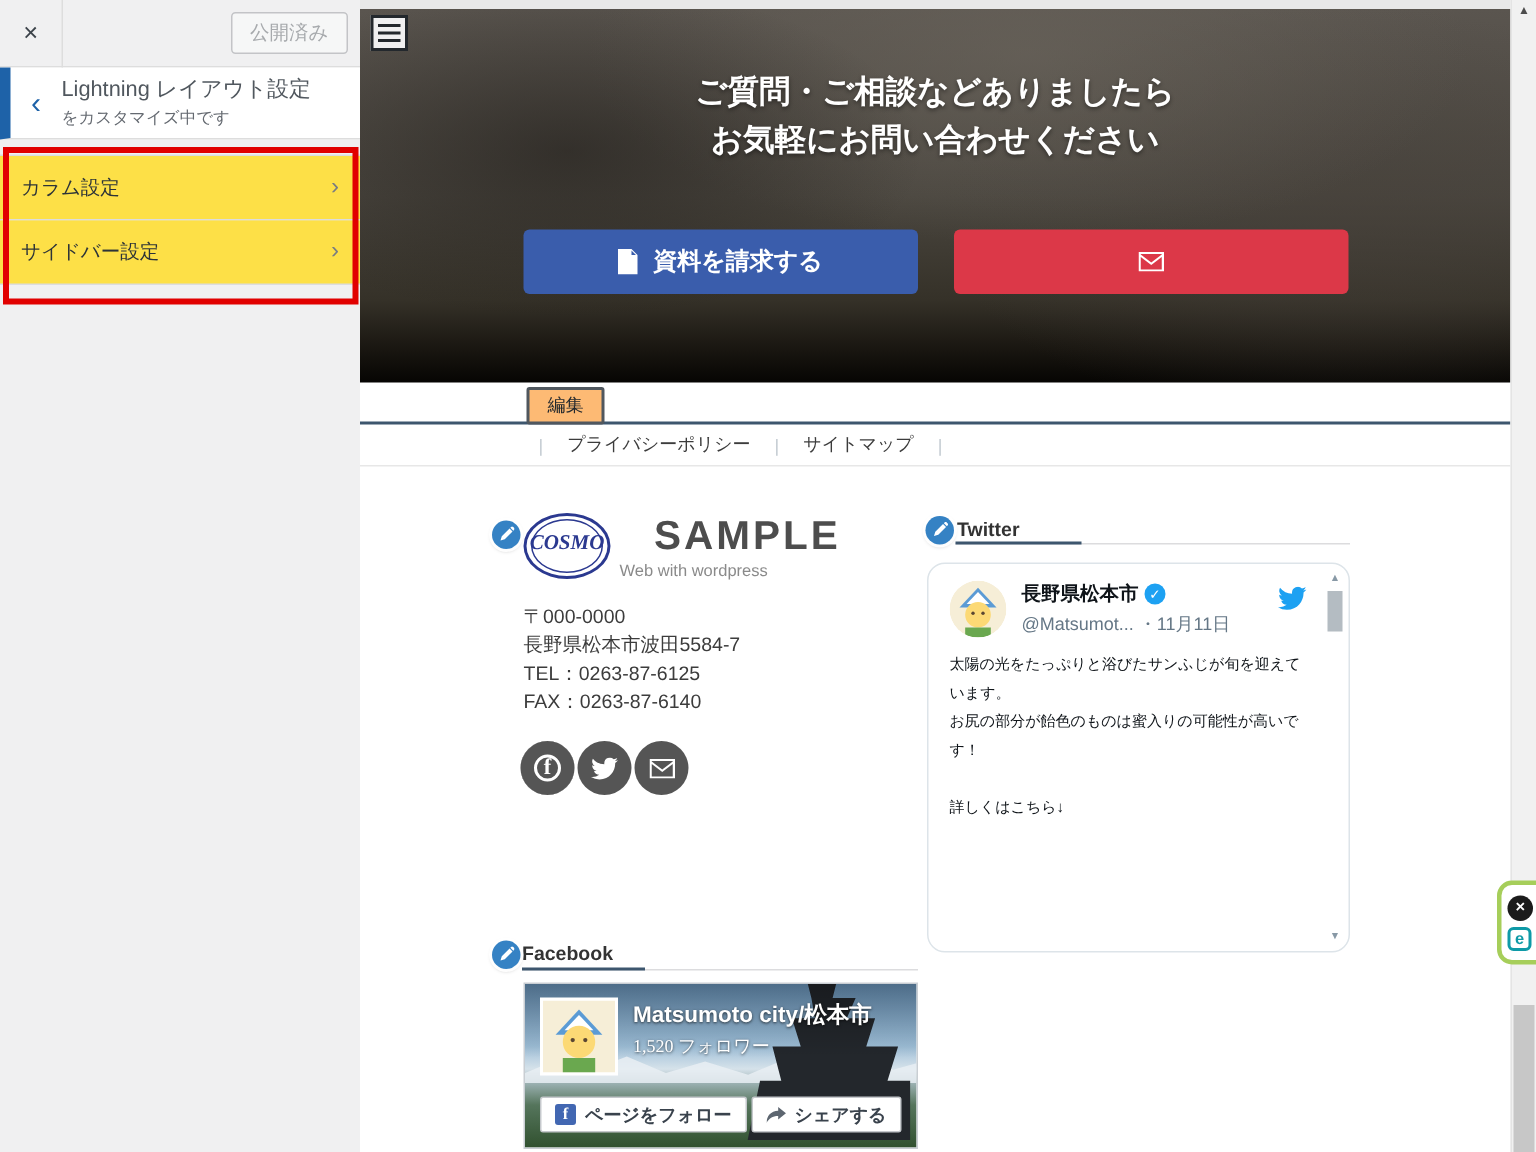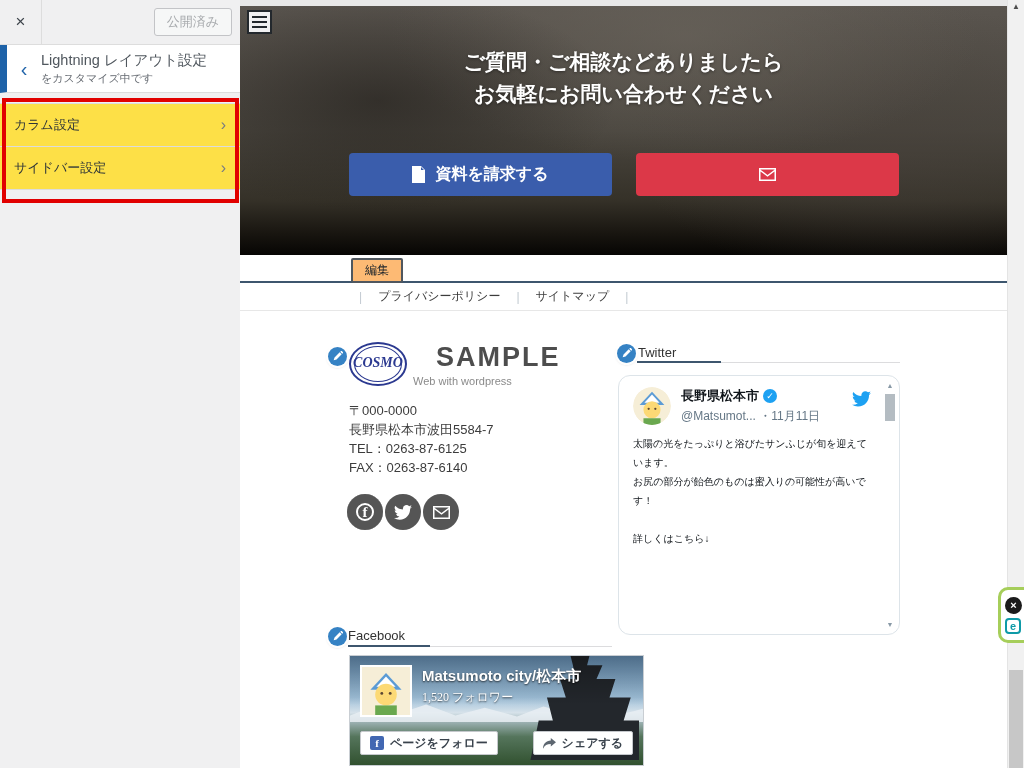--- a/index.html
+++ b/index.html
@@ -71,21 +71,21 @@
 
   .address { position:absolute; left:109px; top:401px; font-size:13px; color:#3c3c3c; line-height:19px; }
 
   .social-row { position:absolute; left:107px; top:494px; display:flex; gap:2px; }
   .social-circle { width:36px; height:36px; border-radius:50%; background:#555; display:flex; align-items:center;
                    justify-content:center; cursor:pointer; }
   .social-circle.fb { box-shadow:inset 0 0 0 9px #555, inset 0 0 0 11px #fff; }
   .social-circle .f-glyph { color:#fff; font-weight:bold; font-size:15px; font-family:"Liberation Serif","DejaVu Serif",serif; position:relative; z-index:2; }
 
   
-  .widget-title { position:absolute; font-size:13px; color:#333; }
+  .widget-title { position:absolute; font-size:13px; color:#333;font-weight:bold; }
   .u-light { position:absolute; height:1px; background:#dcdcde; }
   .u-dark { position:absolute; height:2px; background:#3d566e; }
 
   
   .tw-card { position:absolute; left:378px; top:375px; width:282px; height:260px; background:#fff;
              border:1px solid #dde4e9; border-radius:12px; overflow:hidden; }
   .tw-inner { position:absolute; inset:0; padding:11px 26px 8px 14px; }
   .tw-head { display:flex; align-items:flex-start; }
   .tw-avatar { width:38px; height:38px; border-radius:50%; overflow:hidden; flex:0 0 38px; }
   .tw-id { margin-left:10px; }
@@ -98,21 +98,21 @@
   .tw-body { margin-top:9px; font-size:10px; line-height:19px; color:#0f1419; }
   .tweet-line { min-height:19px; }
   .tw-link { color:#4aa8e8; cursor:pointer; }
   .tw-scroll { position:absolute; right:3px; top:6px; bottom:6px; width:12px; }
   .tw-scroll .arr { position:absolute; left:0; right:0; text-align:center; font-size:7px; color:#8899a6; cursor:pointer; }
   .tw-scroll .arr.up { top:0; }
   .tw-scroll .arr.down { bottom:0; }
   .tw-thumb { position:absolute; left:1px; right:1px; top:12px; height:27px; background:#b4bcc2; cursor:pointer; }
 
   
-  .fb-card { position:absolute; left:109px; top:655px; width:295px; height:111px; border:1px solid #c9ced3;
+  .fb-card { position:absolute; left:109px; top:655px; width:263px; height:111px; border:1px solid #c9ced3;
              overflow:hidden; background:linear-gradient(180deg,#6f9cc4 0%, #9ebfd8 38%, #d6e2ea 52%, #9fb4b6 60%, #55755c 74%, #31512f 100%); }
   .fb-mountains { position:absolute; left:0; top:44px; width:100%; height:22px; background:#e9eff3;
                   clip-path:polygon(0 70%,8% 30%,16% 65%,26% 20%,36% 70%,46% 35%,57% 75%,66% 30%,76% 65%,86% 25%,94% 60%,100% 40%,100% 100%,0 100%); opacity:.85; }
   .fb-castle { position:absolute; right:4px; top:0; width:118px; height:104px; background:#23272c;
                clip-path:polygon(42% 0,58% 0,56% 9%,69% 9%,64% 22%,80% 22%,75% 40%,93% 40%,87% 62%,100% 62%,100% 100%,8% 100%,15% 62%,27% 62%,22% 40%,38% 40%,33% 22%,46% 22%,44% 9%,44% 9%); }
   .fb-shade { position:absolute; inset:0; background:linear-gradient(180deg,rgba(0,0,0,.30),rgba(0,0,0,0) 45%); }
   .fb-avatar { position:absolute; left:10px; top:9px; width:52px; height:52px; background:#fff; padding:2px; }
   .fb-avatar svg { width:100%; height:100%; display:block; }
   .fb-title { position:absolute; left:72px; top:11px; color:#fff; font-weight:bold; font-size:15px;
               text-shadow:0 1px 2px rgba(0,0,0,.7); white-space:nowrap; }

